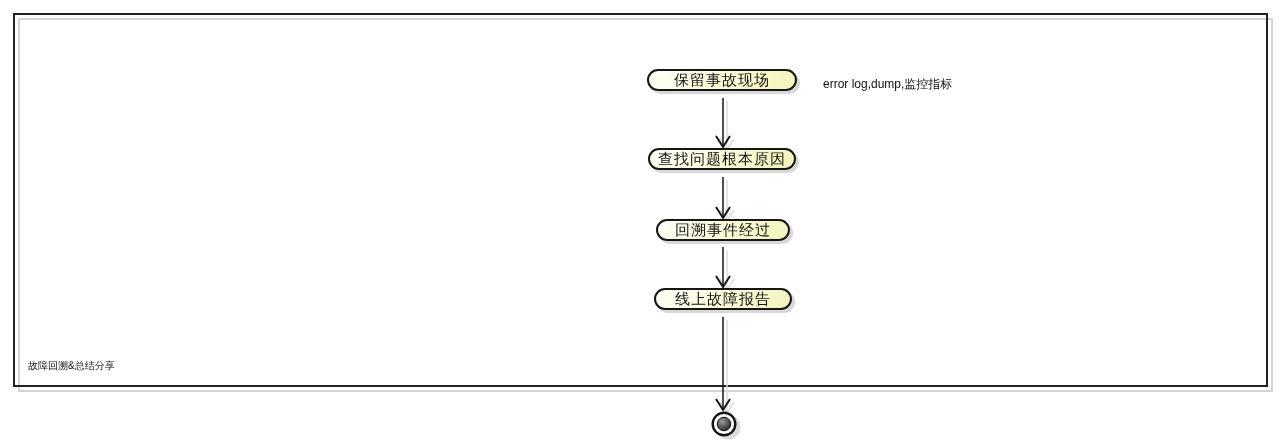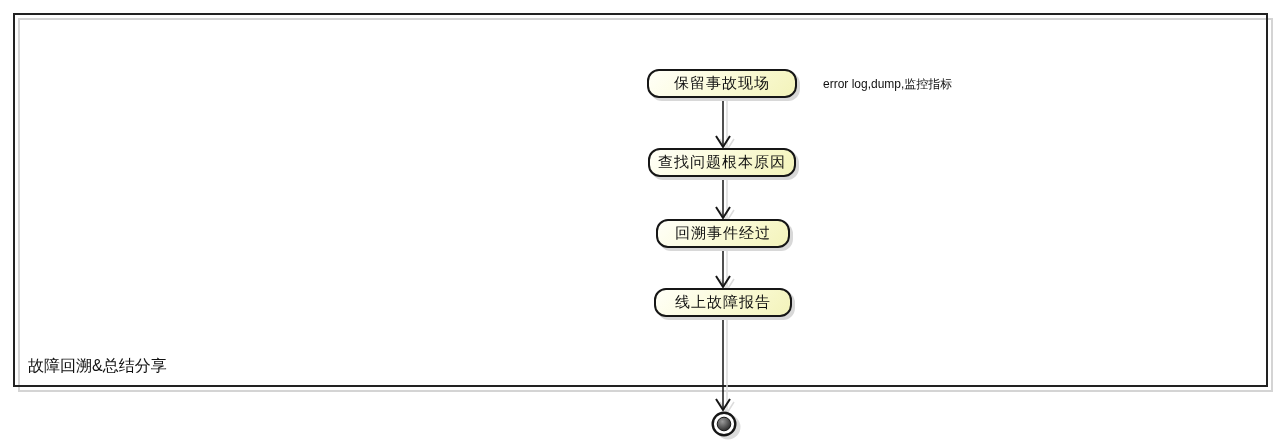--- a/index.html
+++ b/index.html
@@ -20,28 +20,28 @@
   }
   .frame {
     position: absolute; left: 13px; top: 13px;
     width: 1255px; height: 374px;
     border: 2px solid #222222; box-sizing: border-box;
     background: transparent;
   }
 
   .partition-label {
     position: absolute; left: 28px; top: 357px;
-    font-size: 16px; line-height: 18px; white-space: nowrap;
+    font-size: 10px; line-height: 18px; white-space: nowrap;
   }
 
   .edges { position: absolute; left: 0; top: 0; pointer-events: none; }
 
   .activity {
     position: absolute; box-sizing: border-box;
-    height: 29px;
+    height: 22px;
     border: 2.5px solid #161616; border-radius: 12px;
     background: linear-gradient(135deg, #fffff8 0%, #fbfbdc 45%, #f3f3ba 100%);
     box-shadow: 3px 3px 0 #d8d8d8;
     display: flex; align-items: center; justify-content: center;
     font-size: 15px; letter-spacing: 1px; white-space: nowrap;
   }
   .activity-1 { left: 647px; top: 69px;  width: 150px; }
   .activity-2 { left: 648px; top: 148px; width: 148px; }
   .activity-3 { left: 656px; top: 219px; width: 134px; }
   .activity-4 { left: 654px; top: 288px; width: 138px; }

